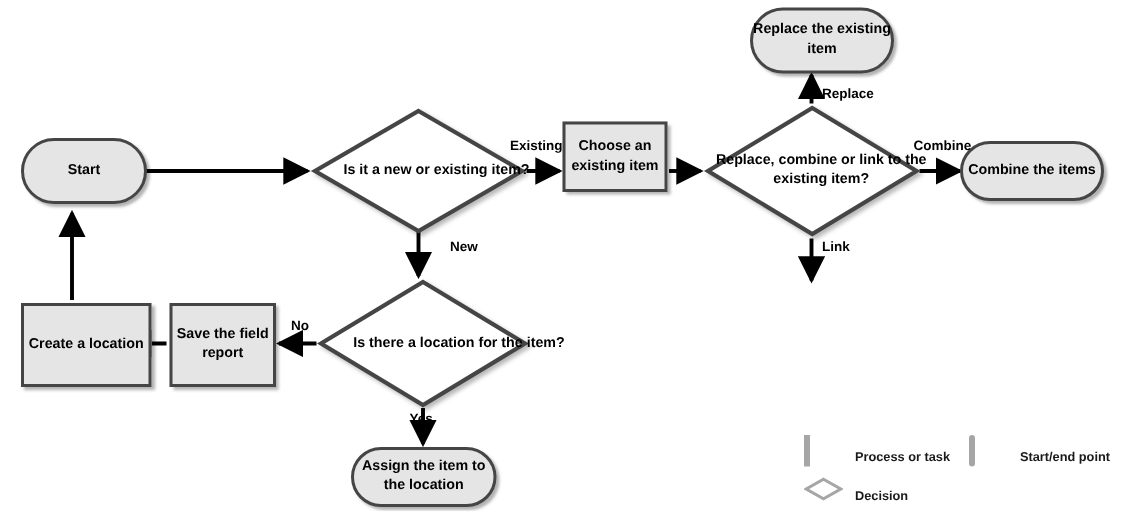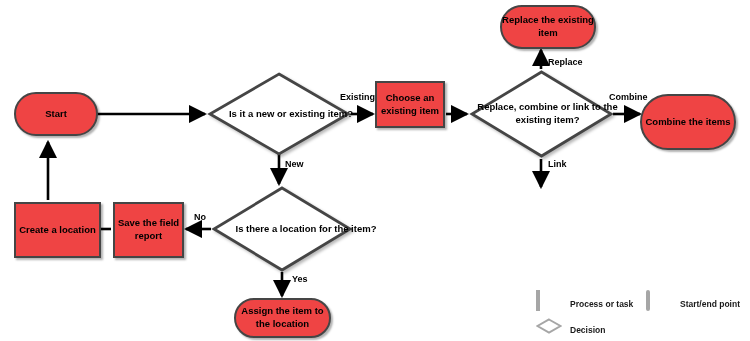--- a/index.html
+++ b/index.html
@@ -21,21 +21,21 @@
     position: absolute;
     box-sizing: border-box;
     display: flex;
     align-items: center;
     justify-content: center;
     text-align: center;
     color: #000000;
     font-weight: bold;
     font-size: 9.5px;
     line-height: 1.32;
-    background: #ef4444;
+    background: #e5e5e5;
     z-index: 3;
   }
   .node.process {
     border: 2.5px solid #454545;
     box-shadow: 2px 2px 2px rgba(0,0,0,0.30);
   }
   .node.terminator {
     border: 2.5px solid #454545;
     border-radius: 999px;
     box-shadow: 2px 2px 2px rgba(0,0,0,0.30);
@@ -158,26 +158,26 @@
 
       <line x1="282" y1="272" x2="282" y2="296"></line>
 
       <line x1="111" y1="229" x2="85" y2="229"></line>
 
       <line x1="48" y1="200" x2="48" y2="142"></line>
     </g>
   </svg>
 
   <div class="edge-label" style="left:340px; top:92px;">Existing</div>
-  <div class="edge-label" style="left:285px; top:159px;">New</div>
+  <div class="edge-label" style="left:300px; top:159px;">New</div>
   <div class="edge-label" style="left:548px; top:57px;">Replace</div>
   <div class="edge-label" style="left:609px; top:92px;">Combine</div>
   <div class="edge-label" style="left:548px; top:159px;">Link</div>
   <div class="edge-label" style="left:194px; top:212px;">No</div>
-  <div class="edge-label" style="left:292px; top:274px;">Yes</div>
+  <div class="edge-label" style="left:273px; top:274px;">Yes</div>
 
   <div class="node terminator" style="left:14px; top:92px; width:84px; height:44px;">Start</div>
 
   <div class="diamond-wrap" style="left:207px; top:71px; width:144px; height:86px;">
     <svg width="144" height="86" xmlns="http://www.w3.org/2000/svg">
       <polygon points="72,3 141,43 72,83 3,43" fill="#ffffff" stroke="#454545" stroke-width="2.8" stroke-linejoin="miter" style="filter:drop-shadow(2px 2px 1.5px rgba(0,0,0,0.28));"></polygon>
     </svg>
     <div class="diamond-label" style="padding:0 12px;">Is it a new or existing item?</div>
   </div>
 
@@ -185,21 +185,21 @@
 
   <div class="diamond-wrap" style="left:469px; top:69px; width:145px; height:90px;">
     <svg width="145" height="90" xmlns="http://www.w3.org/2000/svg">
       <polygon points="72.5,3 142,45 72.5,87 3,45" fill="#ffffff" stroke="#454545" stroke-width="2.8" stroke-linejoin="miter" style="filter:drop-shadow(2px 2px 1.5px rgba(0,0,0,0.28));"></polygon>
     </svg>
     <div class="diamond-label" style="padding:0 6px;">Replace, combine or link to the existing item?</div>
   </div>
 
   <div class="node terminator" style="left:500px; top:5px; width:96px; height:44px;">Replace the existing item</div>
 
-  <div class="node terminator" style="left:640px; top:94px; width:96px; height:56px;">Combine the items</div>
+  <div class="node terminator" style="left:640px; top:94px; width:96px; height:40px;">Combine the items</div>
 
 
   <div class="diamond-wrap" style="left:211px; top:185px; width:142px; height:88px;">
     <svg width="142" height="88" xmlns="http://www.w3.org/2000/svg">
       <polygon points="71,3 139,44 71,85 3,44" fill="#ffffff" stroke="#454545" stroke-width="2.8" stroke-linejoin="miter" style="filter:drop-shadow(2px 2px 1.5px rgba(0,0,0,0.28));"></polygon>
     </svg>
     <div class="diamond-label" style="padding:0 24px;">Is there a location for the item?</div>
   </div>
 
   <div class="node terminator" style="left:234px; top:298px; width:97px; height:40px;">Assign the item to the location</div>

